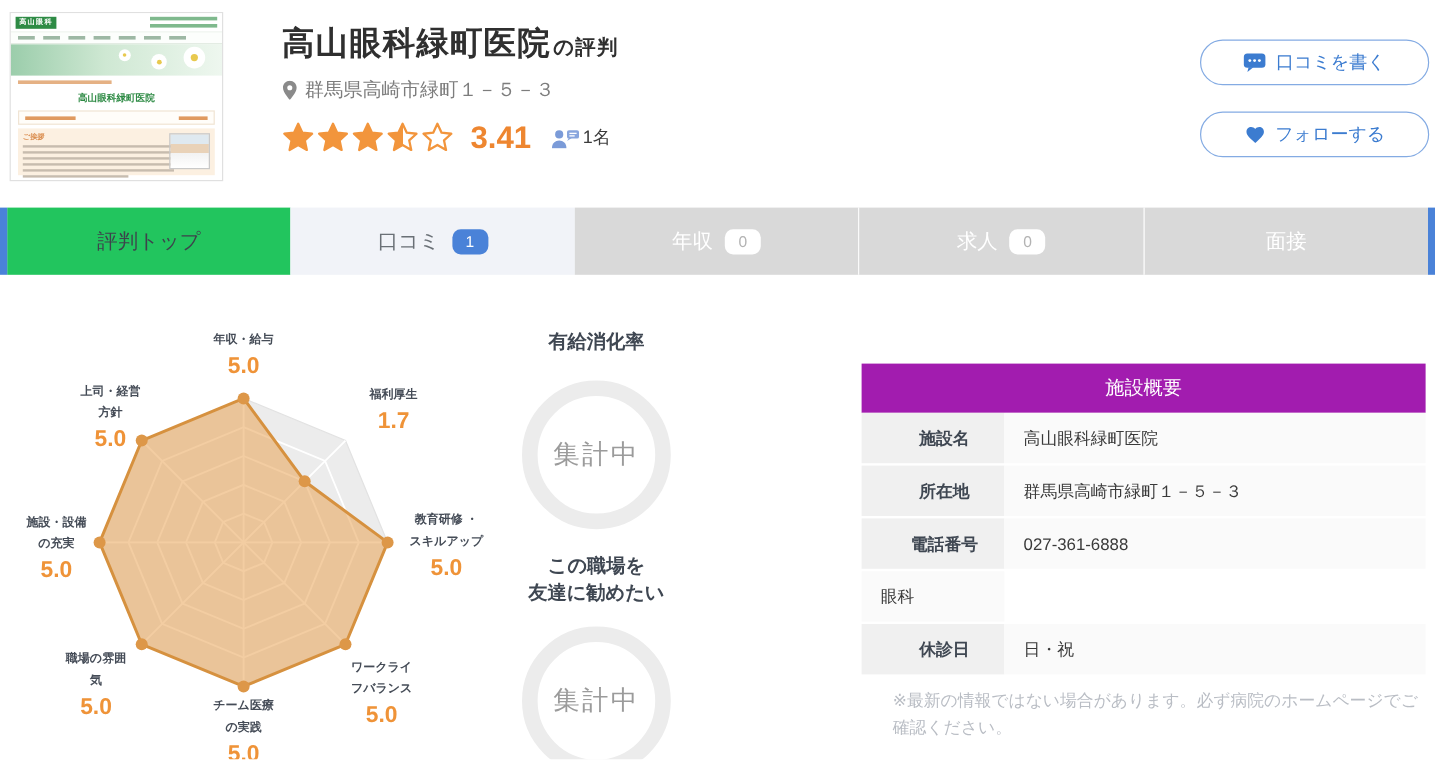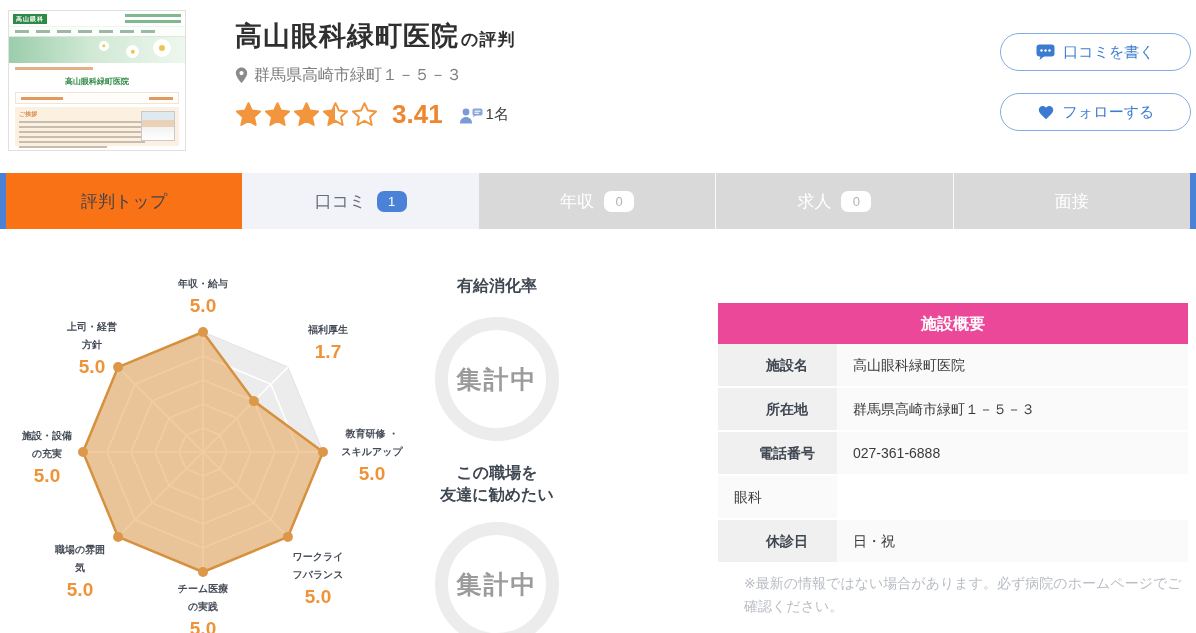--- a/index.html
+++ b/index.html
@@ -49,21 +49,21 @@
   .pill { display:flex; width:191px; height:38px; align-items:center; justify-content:center; gap:8px;
           background:#fff; border:1px solid #84abe3; border-radius:19px; color:#3c7cd0; font-size:15px;
           font-family:inherit; cursor:pointer; }
   .pill + .pill { margin-top:22px; }
 
   
   .tabs { position:absolute; left:0; top:173px; width:1196px; height:56px; display:flex; padding:0 6px; background:#fff; }
   .tabs::before,.tabs::after { content:""; position:absolute; top:0; width:6px; height:56px; background:#4a82d8; }
   .tabs::before { left:0; } .tabs::after { right:0; }
   .tab { flex:1 1 0; display:flex; align-items:center; justify-content:center; gap:10px; font-size:17px; cursor:pointer; }
-  .tab.active { background:#f97316; color:#3d434c; }
+  .tab.active { background:#22c55e; color:#3d434c; }
   .tab.enabled { background:#f1f3f8; color:#6a7076; }
   .tab.disabled { background:#d9d9d9; color:#fff; }
   .tab.disabled + .tab.disabled { border-left:1px solid rgba(255,255,255,.85); }
   .badge { display:inline-block; min-width:30px; padding:2px 8px; border-radius:7px; font-size:13px;
            text-align:center; line-height:17px; }
   .badge.blue { background:#4a82d8; color:#fff; }
   .badge.gray { background:#fff; color:#b3b3b3; }
 
   
   .radar-wrap { position:absolute; left:0; top:235px; width:450px; height:398px; }
@@ -71,26 +71,26 @@
   .radar-label { position:absolute; transform:translateX(-50%); text-align:center; white-space:nowrap; }
   .rl-text { font-size:10px; font-weight:bold; color:#454c57; line-height:18px; }
   .rl-value { font-size:19px; font-weight:bold; color:#ef9338; line-height:26px; }
 
   
   .metrics { position:absolute; left:417px; top:235px; width:160px; height:398px; }
   .metric-title { position:absolute; width:160px; text-align:center; font-size:16px; font-weight:bold;
                   color:#3f4752; line-height:22px; }
   .metric-circle { position:absolute; left:18px; width:124px; height:124px; border:13px solid #ececec;
                    border-radius:50%; background:#fff; display:flex; align-items:center; justify-content:center; }
-  .metric-status { font-size:25px; font-weight:bold; color:#9b9b9b; letter-spacing:2px; }
+  .metric-status { font-size:22px; font-weight:normal; color:#9b9b9b; letter-spacing:2px; }
 
   
   .facility { position:absolute; left:718px; top:303px; width:470px; }
-  .fac-header { height:41px; line-height:41px; background:#ec4899; color:#fff; font-size:16px;
-                font-weight:bold; text-align:center; }
+  .fac-header { height:41px; line-height:41px; background:#a21caf; color:#fff; font-size:16px;
+                font-weight:normal; text-align:center; }
   .fac-row { display:grid; grid-template-columns:119px 1fr; border-bottom:2px solid #fff; }
   .fac-label { background:#f0f0f0; font-size:14px; font-weight:bold; color:#3f4752; text-align:center;
                line-height:42px;padding-left:19px; }
   .fac-value { background:#fafafa; font-size:14px; color:#3a3a3a; line-height:42px; padding-left:16px; }
   .fac-note { margin-top:8px; font-size:14px; color:#b9bdc4; line-height:1.65;margin-left:26px; }
 </style>
 </head>
 <body>
 
 <div class="page">

